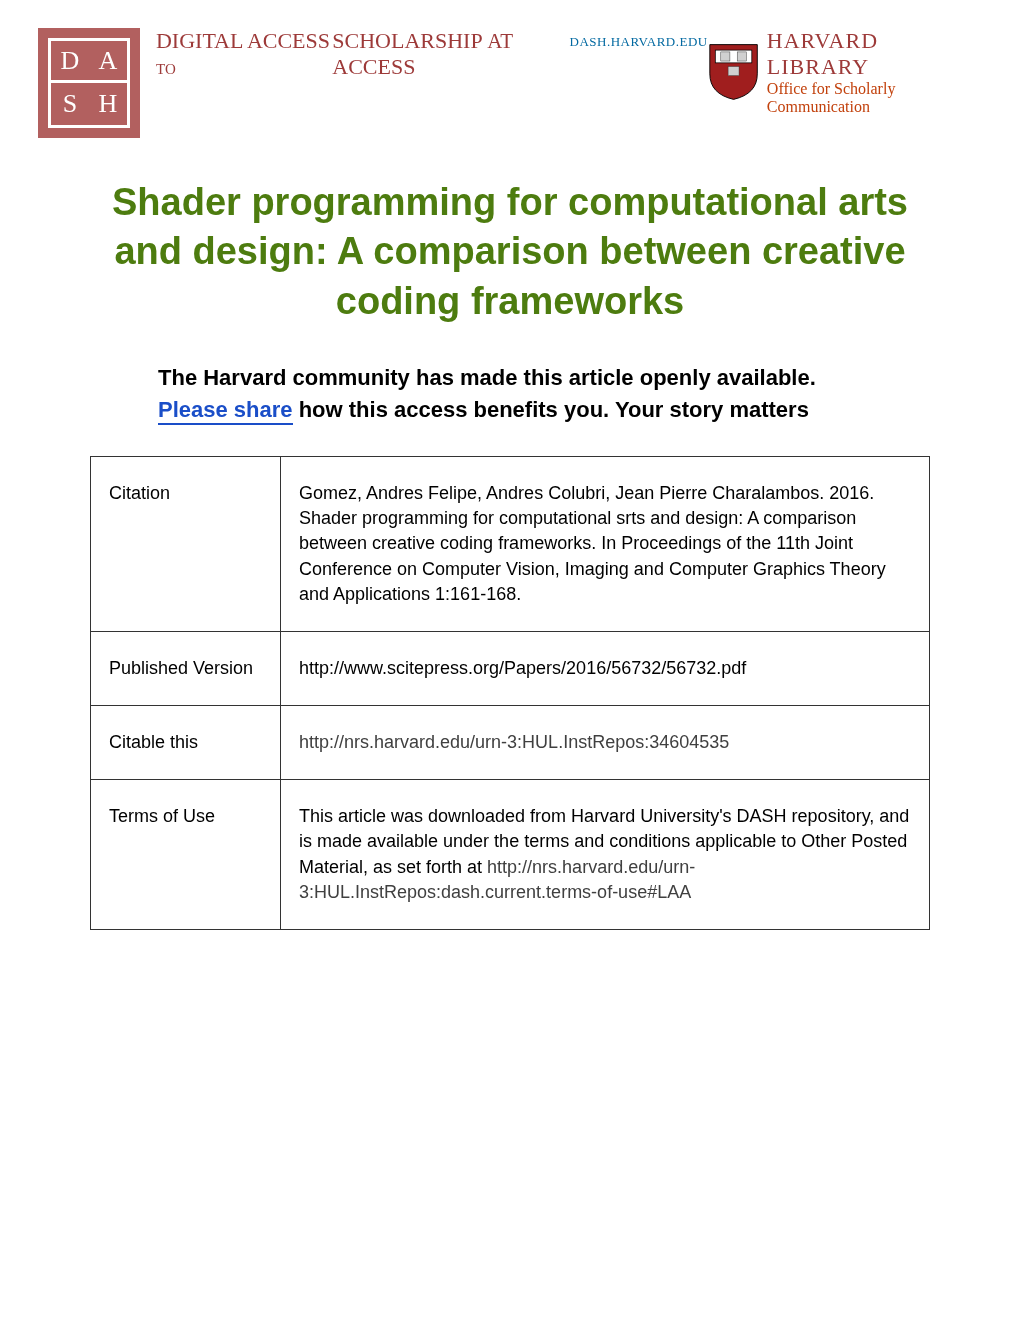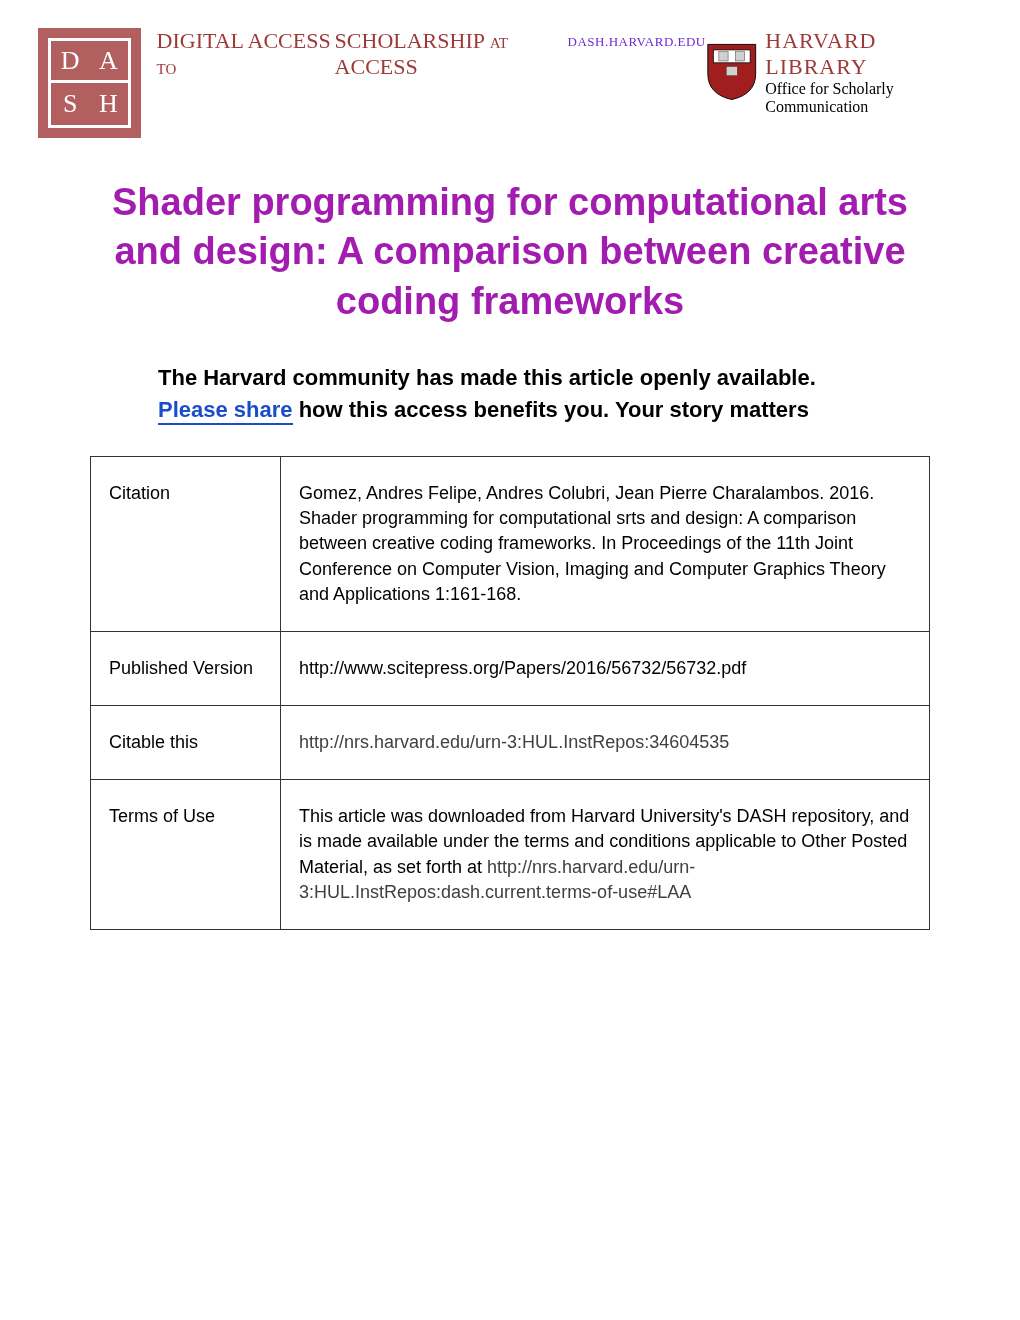--- a/index.html
+++ b/index.html
@@ -46,46 +46,46 @@
     .dash-logo-inner .sh {}
     .dash-text {
       display: flex;
       justify-content: center;
       font-family: Georgia, "Times New Roman", serif;
       color: #9d3a39;
     }
     .dash-line1 { font-size: 22px; }
     .dash-line1 .small { font-size: 15px; }
     .dash-line2 { font-size: 22px; }
-    .dash-line2 .small { font-size: 15px; }
-    .dash-url { font-size: 13px; color: #6d28d9; margin-top: 6px; letter-spacing: 0.5px; }
+    .dash-line2 .small { font-size: 21px; }
+    .dash-url { font-size: 13px; color: #0369a1; margin-top: 6px; letter-spacing: 0.5px; }
     .harvard-block {
       display: flex;
       gap: 8px;
       align-items: center;
     }
     .shield {
       width: 56px;
       height: 64px;
       position: relative;
     }
     .shield svg { width: 100%; height: 100%; }
     .harvard-text {
       font-family: Georgia, "Times New Roman", serif;
       color: #9d3a39;
     }
     .harvard-text .line1 { font-size: 22px; letter-spacing: 1px; }
-    .harvard-text .line2 { font-size: 16px; color: #000000; }
+    .harvard-text .line2 { font-size: 16px; color: #c2410c; }
     .title {
       font-size: 38px;
       font-weight: bold;
       text-align: center;
       line-height: 1.3;
       margin: 0 60px 36px 60px;
-      color: #a21caf;
+      color: #4d7c0f;
     }
     .subtitle {
       font-size: 22px;
       font-weight: bold;
       text-align: left;
       margin: 9px 120px 30px 120px;
       line-height: 1.45;
       color: #000;
     }
     .subtitle a {

